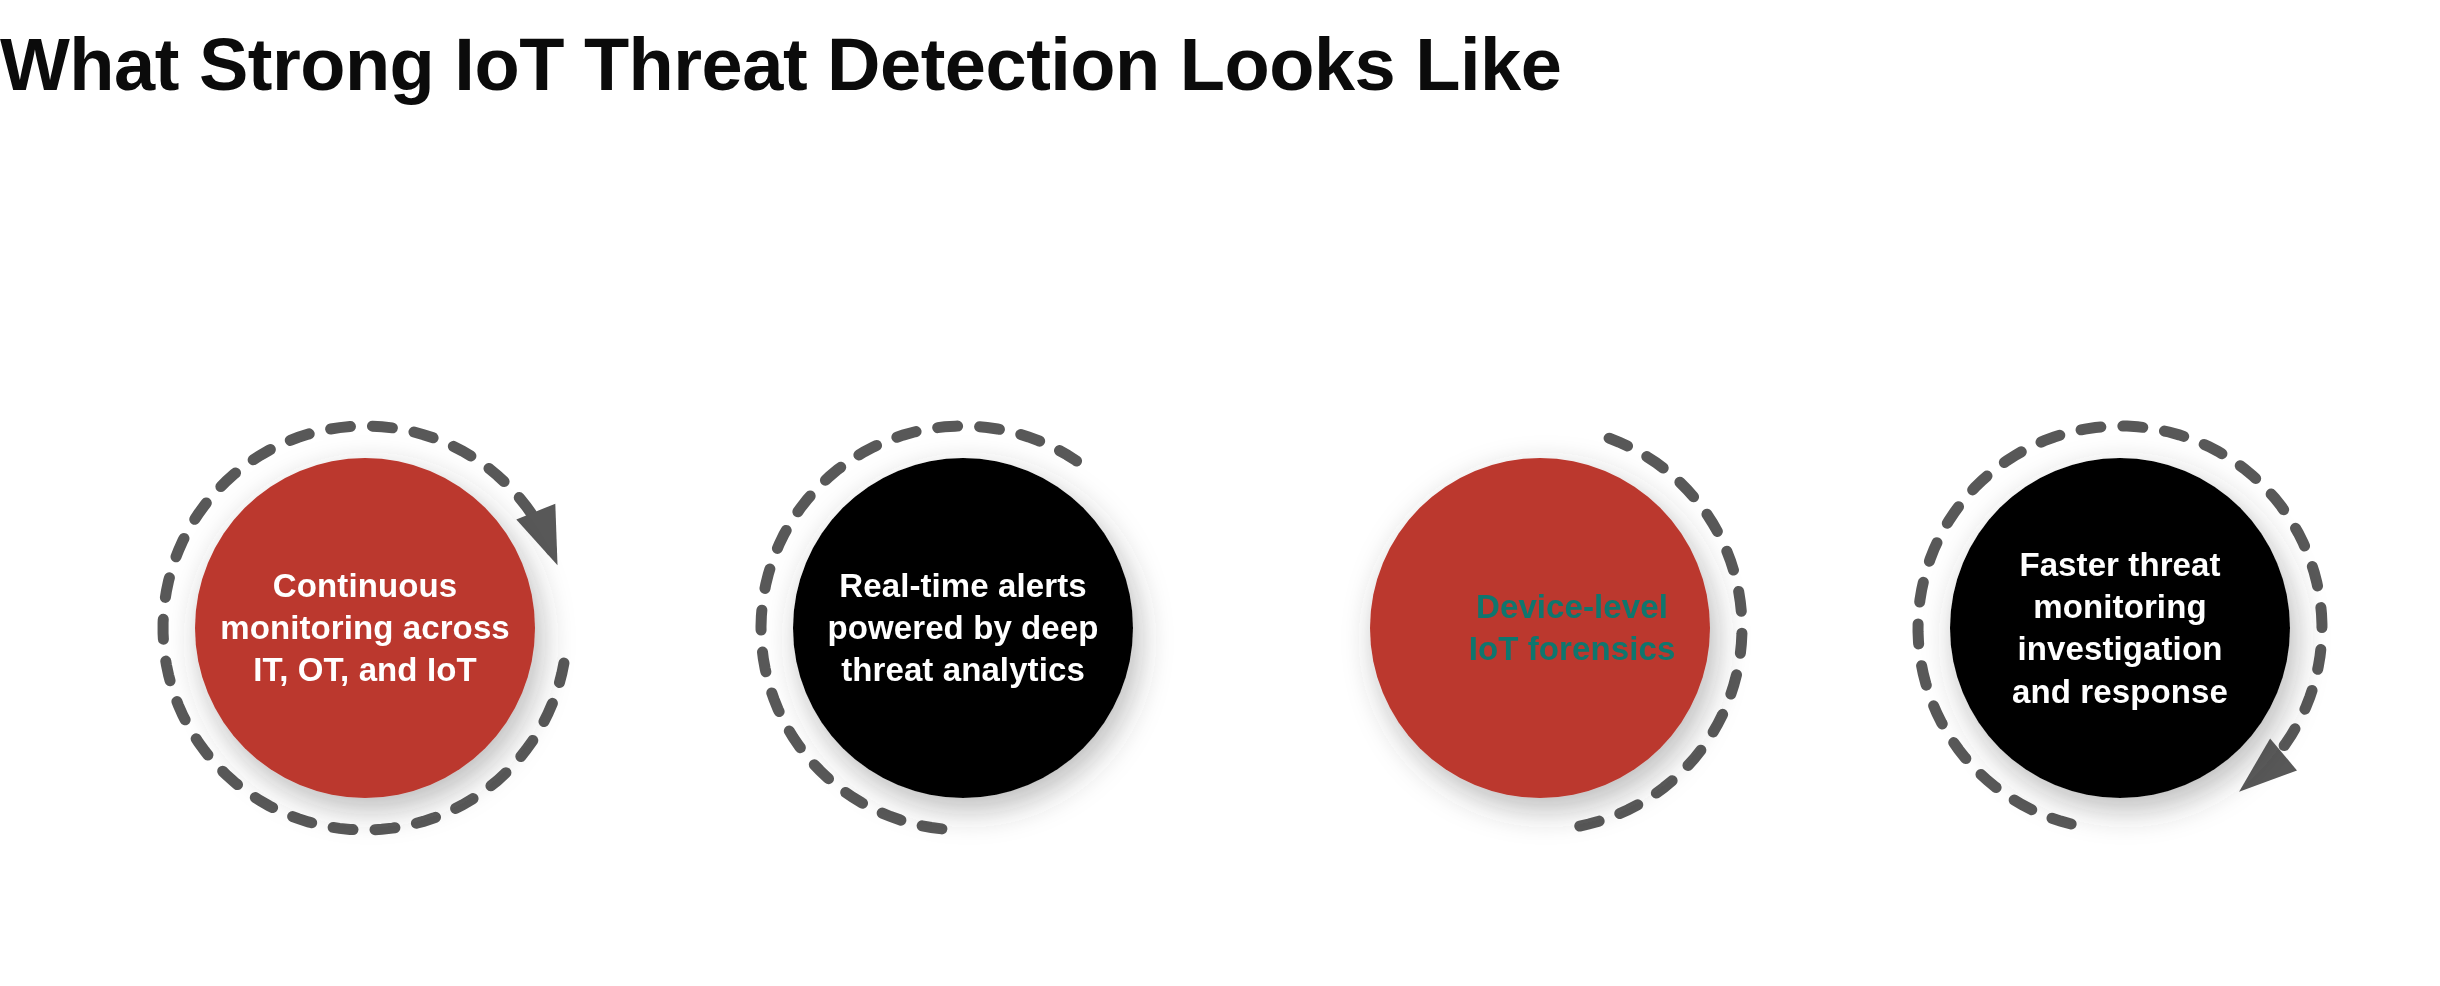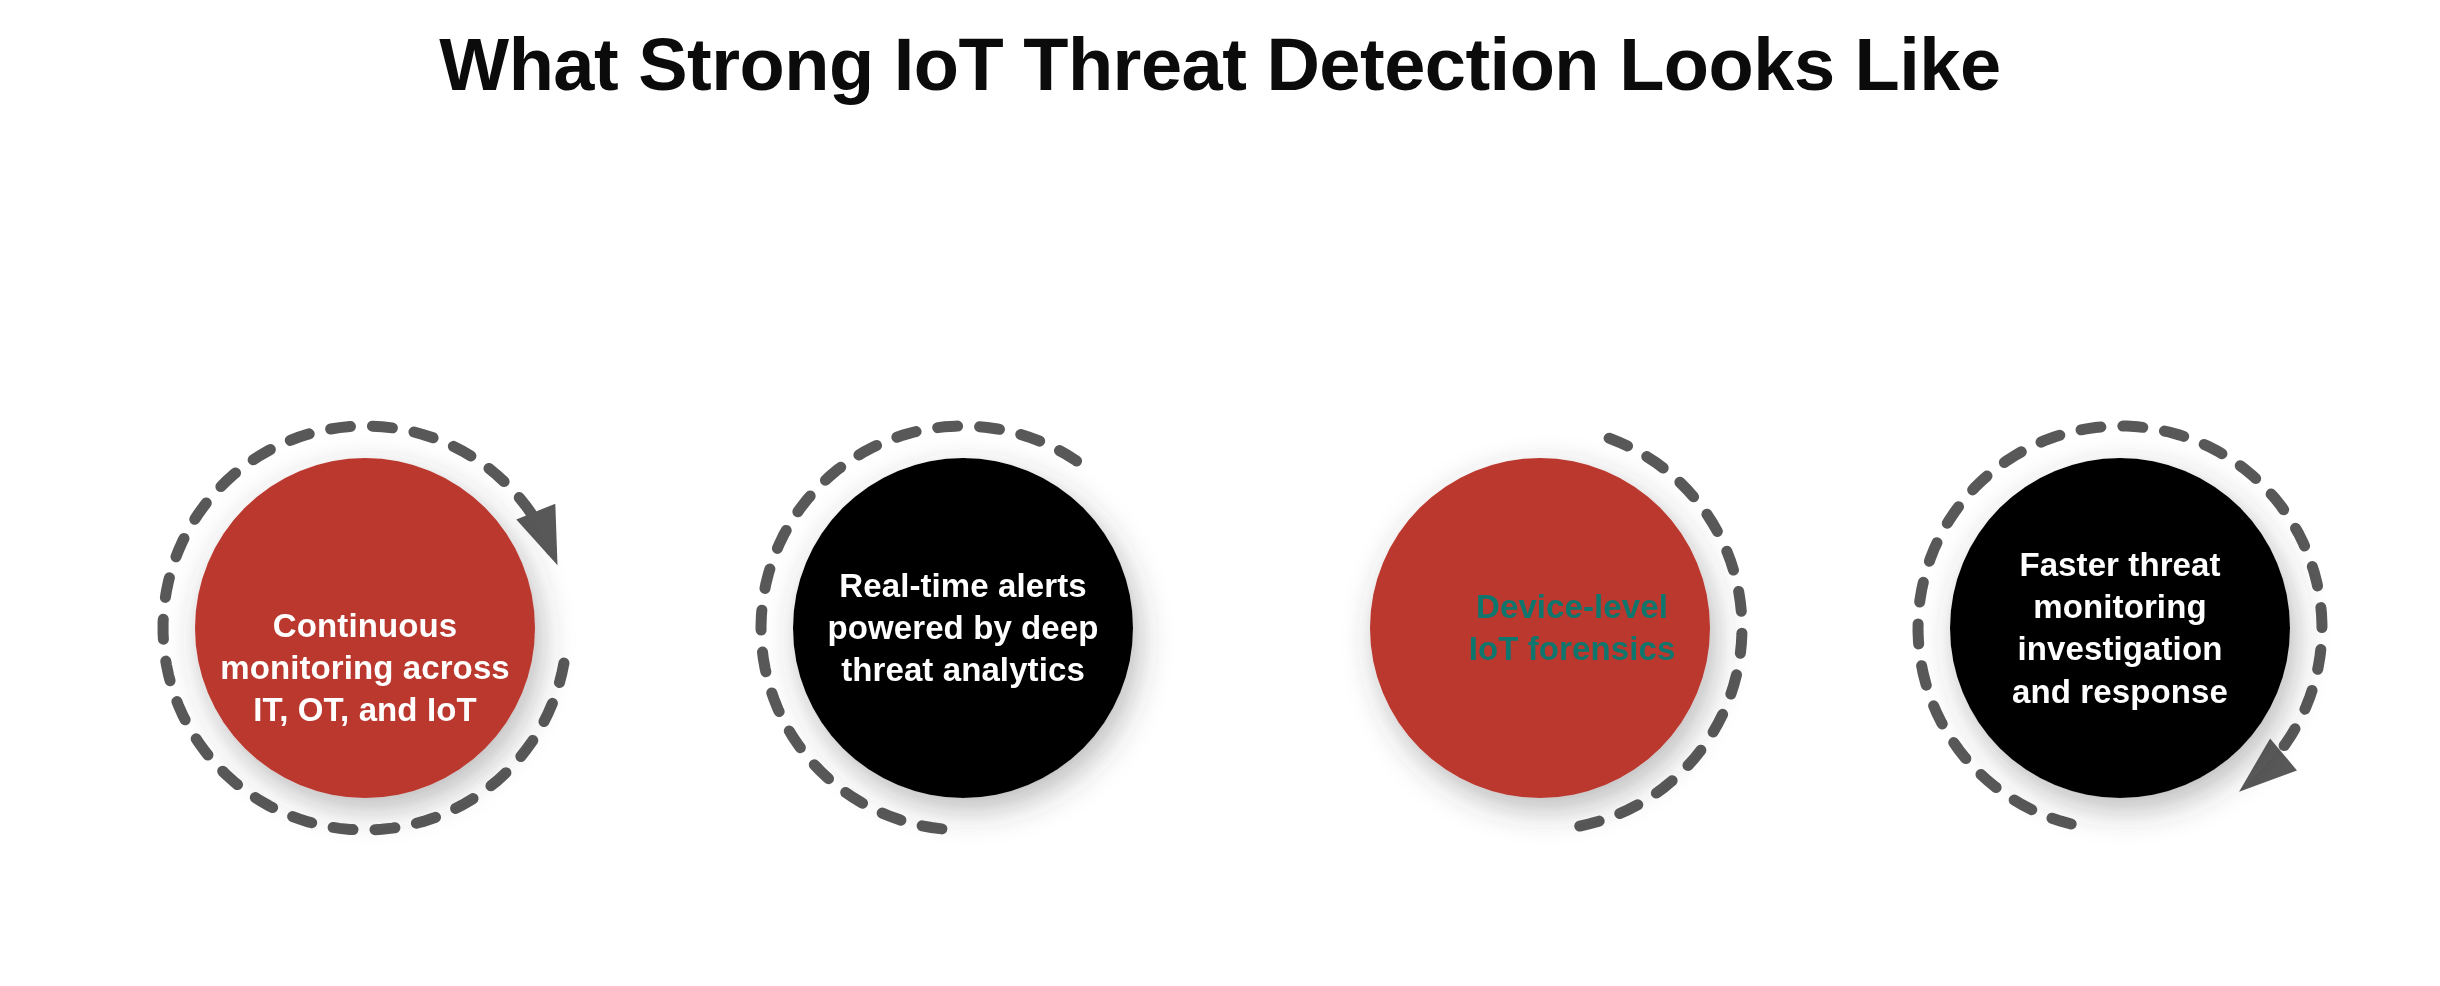--- a/index.html
+++ b/index.html
@@ -19,21 +19,21 @@
     position: relative;
     width: 2440px;
     height: 986px;
     background: #ffffff;
   }
   #page-title {
     position: absolute;
     left: 0;
     top: 24px;
     width: 2440px;
-    text-align: center;
+    text-align: left;
     font-size: 74px;
     font-weight: 700;
     letter-spacing: -0.5px;
     color: #0b0b0b;
     line-height: 1.1;
     white-space: nowrap;
   }
   #diagram {
     position: absolute;
     left: 0;
@@ -78,21 +78,21 @@
       </g>
     <g id="circles-layer">
         <circle cx="365" cy="628" r="170" fill="#BB382E" filter="url(#softshadow)"></circle>
         <circle cx="963" cy="628" r="170" fill="#060606" filter="url(#softshadow)"></circle>
         <circle cx="1540" cy="628" r="170" fill="#BB382E" filter="url(#softshadow)"></circle>
         <circle cx="2120" cy="628" r="170" fill="#060606" filter="url(#softshadow)"></circle>
       </g>
   </svg>
 
   <div id="labels-layer">
-      <div class="node-label" style="left: 365px; top: 628px; color: rgb(255, 255, 255); margin-top: 40px;">Continuous
+      <div class="node-label" style="left: 365px; top: 628px; color: rgb(255, 255, 255);">Continuous
 monitoring across
 IT, OT, and IoT</div>
       <div class="node-label" style="left: 963px; top: 628px; color: rgb(255, 255, 255);">Real-time alerts
 powered by deep
 threat analytics</div>
       <div class="node-label" style="left: 1540px; top: 628px; color: #0f766e; margin-left: 32px;">Device-level
 IoT forensics</div>
       <div class="node-label" style="left: 2120px; top: 628px; color: rgb(255, 255, 255);">Faster threat
 monitoring investigation
 and response</div>

